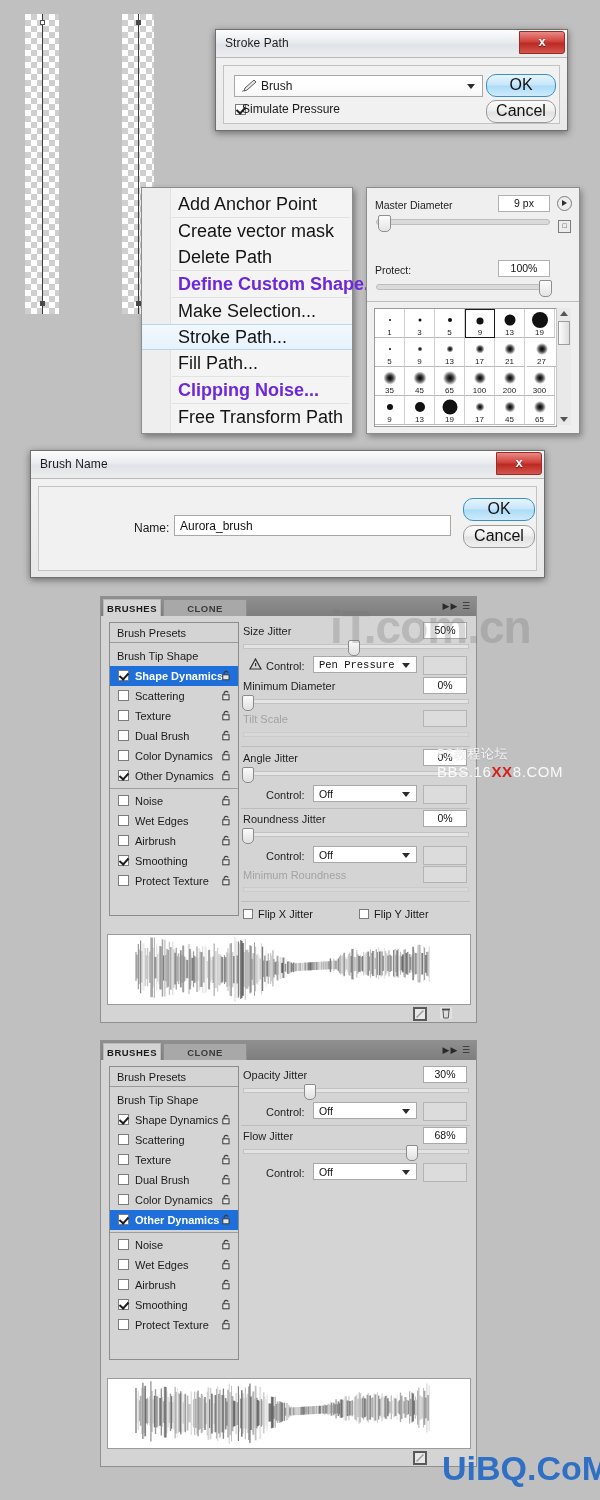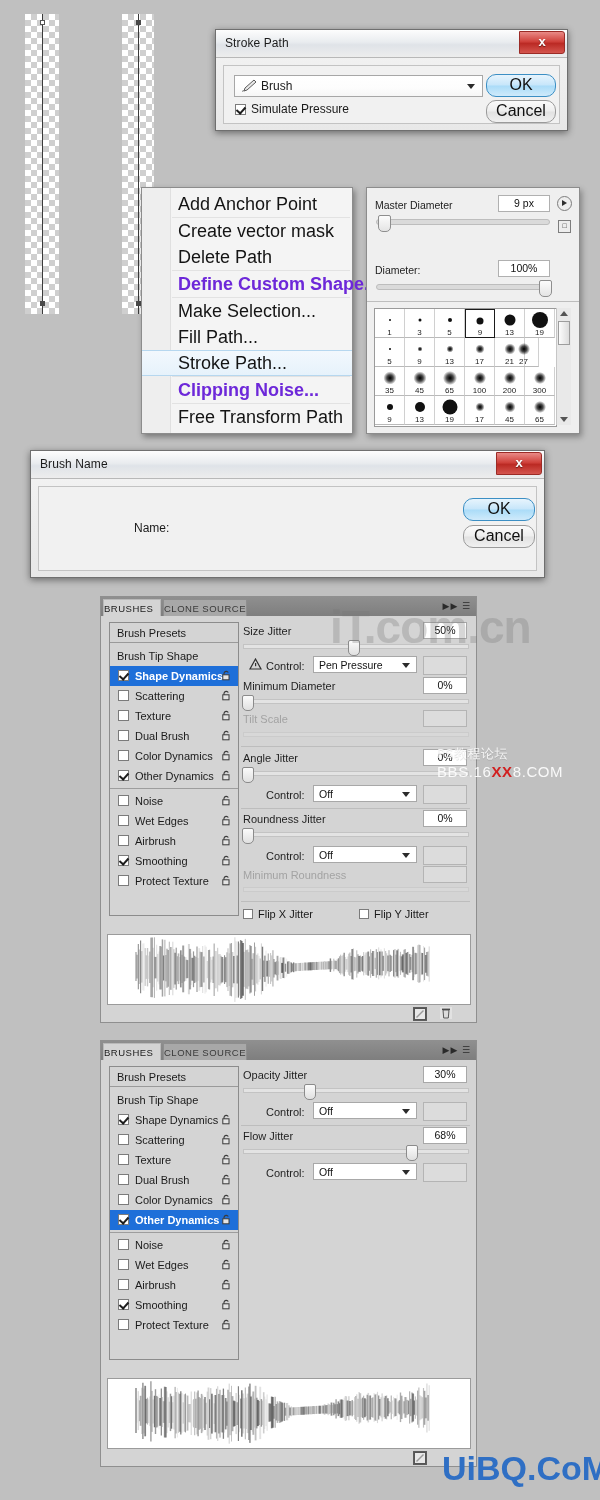--- a/index.html
+++ b/index.html
@@ -155,22 +155,22 @@
   .sthumb{position:absolute;background:linear-gradient(90deg,#fcfcfc,#dcdcdc);border:1px solid #9d9d9d;left:1px;right:1px;}
 
   
   .panel{position:absolute;background:#d4d4d4;border:1px solid #8f8f8f;}
   .ptabs{
     position:absolute;left:0;right:0;top:0;height:19px;
     background:linear-gradient(180deg,#8f8f8f 0%,#7e7e7e 100%);
   }
   .ptab{
     position:absolute;top:2px;height:17px;line-height:17px;
-    font-size:9.5px;font-weight:normal;letter-spacing:.5px;
-    color:#2a2a2a;text-align:left;box-sizing:border-box;
+    font-size:9.5px;font-weight:bold;letter-spacing:.5px;
+    color:#2a2a2a;text-align:center;box-sizing:border-box;
   }
   .ptab.active{background:#d4d4d4;border:1px solid #b9b9b9;border-bottom:none;color:#1a1a1a;}
   .ptab.inactive{background:#a8a8a8;border:1px solid #8e8e8e;border-bottom:none;color:#3a3a3a;}
   .pmenu{position:absolute;right:5px;top:4px;font-size:9px;color:#2a2a2a;letter-spacing:1px;}
 
   .lsbox{position:absolute;background:#d4d4d4;border:1px solid #8c8c8c;}
   .lrow{
     position:relative;height:20px;line-height:20px;font-size:11px;
     color:#1a1a1a;padding-left:7px;box-sizing:border-box;
   }
@@ -261,57 +261,57 @@
     <div class="combo" style="left:10px;top:9px;width:247px;height:20px;">
       <svg width="16" height="14" viewBox="0 0 16 14" style="position:absolute;left:6px;top:3px;">
         <path d="M13 1 L15 3 L6 11 L3 12 L4 9 Z" fill="#e8e8e8" stroke="#5a5a5a" stroke-width="1"></path>
         <path d="M3 12 L1 13 L2 11 Z" fill="#555"></path>
       </svg>
       <span style="position:absolute;left:26px;top:3px;">Brush</span>
       <span class="arr"></span>
     </div>
     <div style="position:absolute;left:11px;top:37px;">
       <span class="cbox on" style="left:0;top:1px;"></span>
-      <span style="position:absolute;left:16px;top:-1px;font-size:12px;white-space:nowrap;">Simulate Pressure</span>
+      <span style="position:absolute;left:7px;top:-1px;font-size:12px;white-space:nowrap;">Simulate Pressure</span>
     </div>
     <div class="btn primary" style="left:262px;top:8px;width:68px;height:21px;line-height:20px;">OK</div>
     <div class="btn" style="left:262px;top:34px;width:68px;height:21px;line-height:20px;">Cancel</div>
   </div>
 </div>
 
 <div class="ctxmenu" style="left:141px;top:187px;width:210px;height:245px;">
   <div class="gutter"></div>
   <div style="position:relative;padding-top:3px;">
     <div class="mi">Add Anchor Point</div>
     <div class="msep"></div>
     <div class="mi">Create vector mask</div>
     <div class="mi">Delete Path</div>
     <div class="msep"></div>
     <div class="mi disabled">Define Custom Shape...</div>
     <div class="msep"></div>
     <div class="mi">Make Selection...</div>
+    <div class="mi sel">Stroke Path...</div>
     <div class="mi">Fill Path...</div>
-    <div class="mi sel">Stroke Path...</div>
     <div class="msep"></div>
     <div class="mi disabled">Clipping Noise...</div>
     <div class="msep"></div>
     <div class="mi">Free Transform Path</div>
   </div>
 </div>
 
 <div class="bpop" style="left:366px;top:187px;width:212px;height:245px;">
 
   <div class="lbl" style="left:8px;top:11px;">Master Diameter</div>
   <div class="numfield" style="left:131px;top:7px;width:50px;height:15px;line-height:15px;">9 px</div>
   <div class="track" style="left:9px;top:31px;width:174px;"></div>
   <div class="thumbk" style="left:11px;top:27px;"></div>
   <div class="roundbtn" style="left:190px;top:8px;"></div>
   <div class="sqbtn" style="left:191px;top:32px;">□</div>
 
-  <div class="lbl" style="left:8px;top:76px;">Diameter:</div>
+  <div class="lbl" style="left:8px;top:76px;">Protect:</div>
   <div class="numfield" style="left:131px;top:72px;width:50px;height:15px;line-height:15px;">100%</div>
   <div class="track" style="left:9px;top:96px;width:174px;"></div>
   <div class="thumbk" style="left:172px;top:92px;"></div>
 
   <div class="psep" style="left:0;top:113px;width:212px;"></div>
 
   <div class="bgrid" style="left:7px;top:120px;width:181px;height:117px;">
 
   <div class="bcell" style="left: 0px; top: 0px; width: 30px; height: 29px;">
         <div class="bdot" style="width: 2px; height: 2px;"></div>
@@ -350,21 +350,21 @@
         <div class="bnum">13</div>
       </div>
       <div class="bcell" style="left: 90px; top: 29px; width: 30px; height: 29px;">
         <div class="bdot soft" style="width: 9px; height: 9px;"></div>
         <div class="bnum">17</div>
       </div>
       <div class="bcell" style="left: 120px; top: 29px; width: 30px; height: 29px;">
         <div class="bdot soft" style="width: 11px; height: 11px;"></div>
         <div class="bnum">21</div>
       </div>
-      <div class="bcell" style="left: 134px; top: 29px; width: 30px; height: 29px;">
+      <div class="bcell" style="left: 152px; top: 29px; width: 30px; height: 29px;">
         <div class="bdot soft" style="width: 12px; height: 12px;"></div>
         <div class="bnum">27</div>
       </div>
       <div class="bcell" style="left: 0px; top: 58px; width: 30px; height: 29px;">
         <div class="bdot soft" style="width: 13px; height: 13px;"></div>
         <div class="bnum">35</div>
       </div>
       <div class="bcell" style="left: 30px; top: 58px; width: 30px; height: 29px;">
         <div class="bdot soft" style="width: 13px; height: 13px;"></div>
         <div class="bnum">45</div>
@@ -417,20 +417,23 @@
   </div>
 </div>
 
 <div class="dlg" style="left:30px;top:450px;width:513px;height:126px;">
   <div class="dlg-tb">
     <div class="dlg-title">Brush Name</div>
     <div class="closebtn">x</div>
   </div>
   <div class="dlg-body" style="height:83px;">
     <div style="position:absolute;left:95px;top:34px;font-size:12px;">Name:</div>
+    <div class="field" style="left:135px;top:28px;width:277px;height:21px;line-height:20px;padding-left:5px;box-sizing:border-box;">
+      <span>Aurora_brush</span>
+    </div>
     <div class="btn primary" style="left:424px;top:11px;width:70px;height:21px;line-height:20px;">OK</div>
     <div class="btn" style="left:424px;top:38px;width:70px;height:21px;line-height:20px;">Cancel</div>
   </div>
 </div>
 
 <div class="panel" style="left:100px;top:596px;width:375px;height:425px;">
   <div class="ptabs">
     <div class="ptab active" style="left:2px;width:58px;">BRUSHES</div>
     <div class="ptab inactive" style="left:62px;width:84px;">CLONE SOURCE</div>
     <div class="pmenu">▶▶ ☰</div>
@@ -540,21 +543,21 @@
     <div class="prowlbl" style="left:2px;top:3px;">Size Jitter</div>
     <div class="pnum" style="left:182px;top:0px;width:42px;height:15px;line-height:15px;">50%</div>
     <div class="ptrack" style="left:2px;top:22px;width:226px;"></div>
     <div class="pthumb" style="left:107px;top:18px;"></div>
 
     <svg class="warn" style="left:8px;top:36px;" viewBox="0 0 13 12">
       <path d="M6.5 1 L12 11 L1 11 Z" fill="none" stroke="#303030" stroke-width="1.2"></path>
       <rect x="6" y="5" width="1.2" height="3.2" fill="#303030"></rect>
     </svg>
     <div class="prowlbl" style="left:25px;top:38px;">Control:</div>
-    <div class="pcombo" style="left:72px;top:34px;width:104px;height:17px;line-height:17px;padding-left:5px;box-sizing:border-box;">
+    <div class="pcombo" style="left:72px;top:34px;width:104px;height:17px;line-height:17px;padding-left:5px;box-sizing:border-box;font-family:Liberation Mono, monospace;">
       <span>Pen Pressure</span>
       <span class="parr"></span>
     </div>
     <div class="pnum empty" style="left:182px;top:34px;width:42px;height:17px;"></div>
 
     <div class="prowlbl" style="left:2px;top:58px;">Minimum Diameter</div>
     <div class="pnum" style="left:182px;top:55px;width:42px;height:15px;line-height:15px;">0%</div>
     <div class="ptrack" style="left:2px;top:77px;width:226px;"></div>
     <div class="pthumb" style="left:1px;top:73px;"></div>
 

